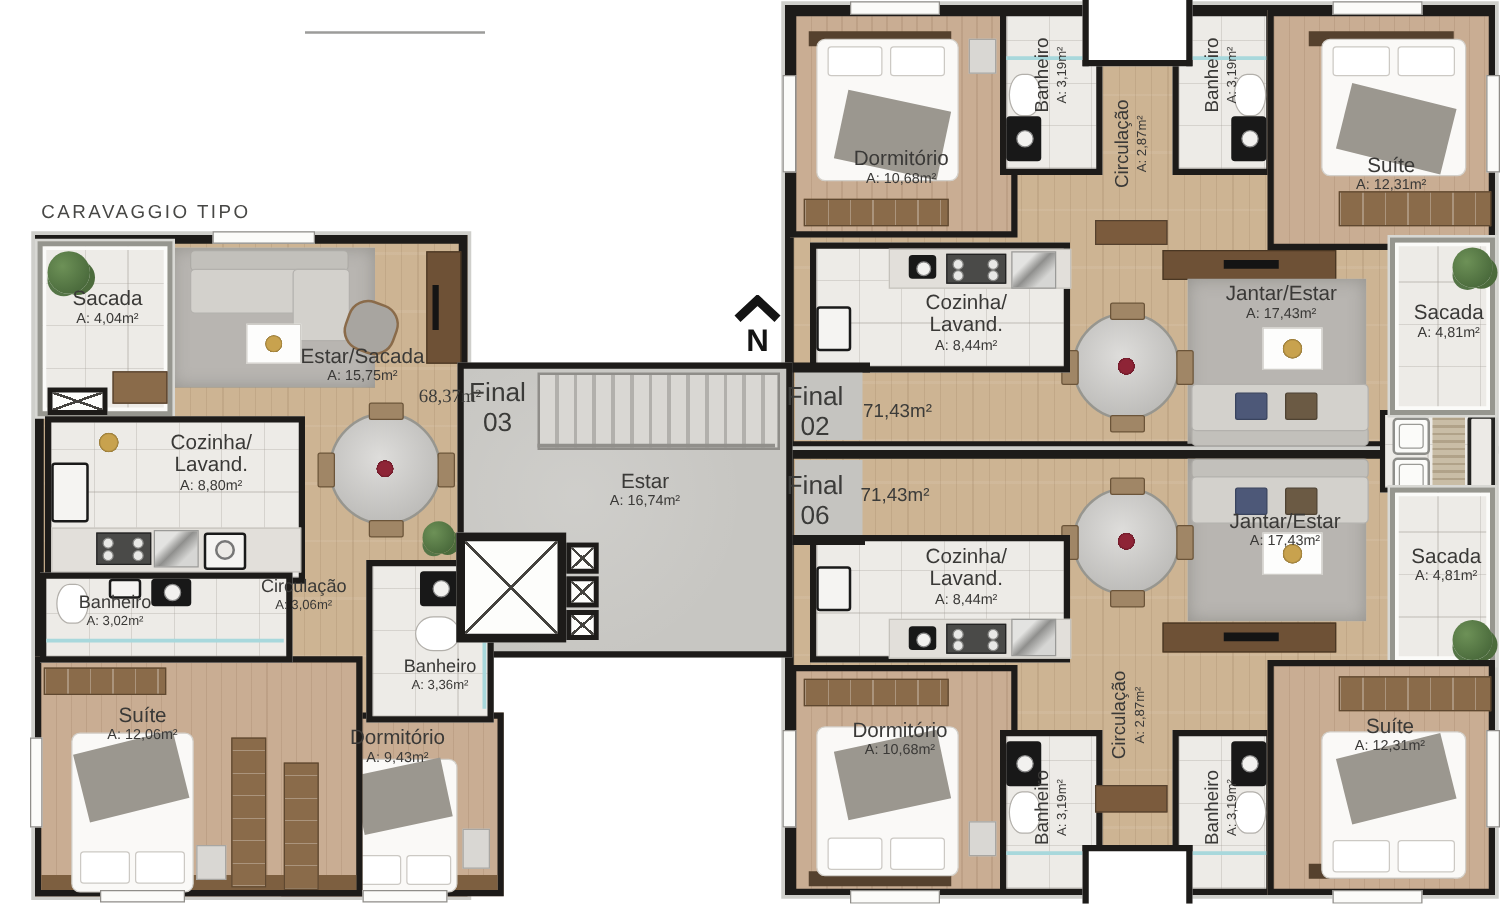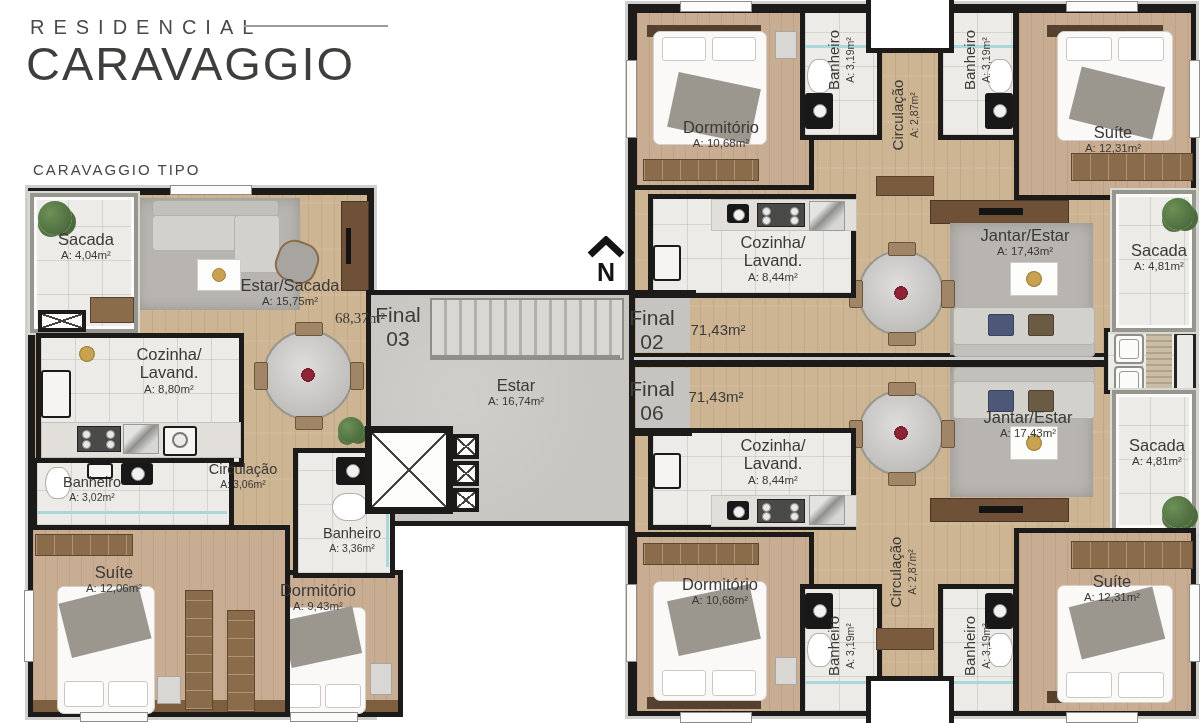--- a/index.html
+++ b/index.html
@@ -84,23 +84,21 @@
   .thresh{position:absolute;background:#7b5b3d;border:1px solid #55412e;z-index:18;}
   .console{background:#6e5136;border:1px solid #4a3723;}
   .tv{position:absolute;background:#141414;}
   .nstand{background:#d9d7d3;border:1px solid #a8a6a2;}
 </style>
 </head>
 <body>
 
 <div class="scene">
 
-  <div class="brand-l1">RESIDENCIAL</div>
   <div class="brand-rule"></div>
-  <div class="brand-l2">CARAVAGGIO</div>
   <div class="plan-title">CARAVAGGIO TIPO</div>
 
   <div class="north">
     <svg width="40" height="22" viewBox="0 0 40 22">
       <path d="M4 19 L20 4 L36 19" fill="none" stroke="#141414" stroke-width="7" stroke-linecap="butt"></path>
     </svg>
     <div class="north-n">N</div>
   </div>
 
   <div class="room conc" style="left:366px;top:290px;width:268px;height:236px;z-index:8;"></div>

